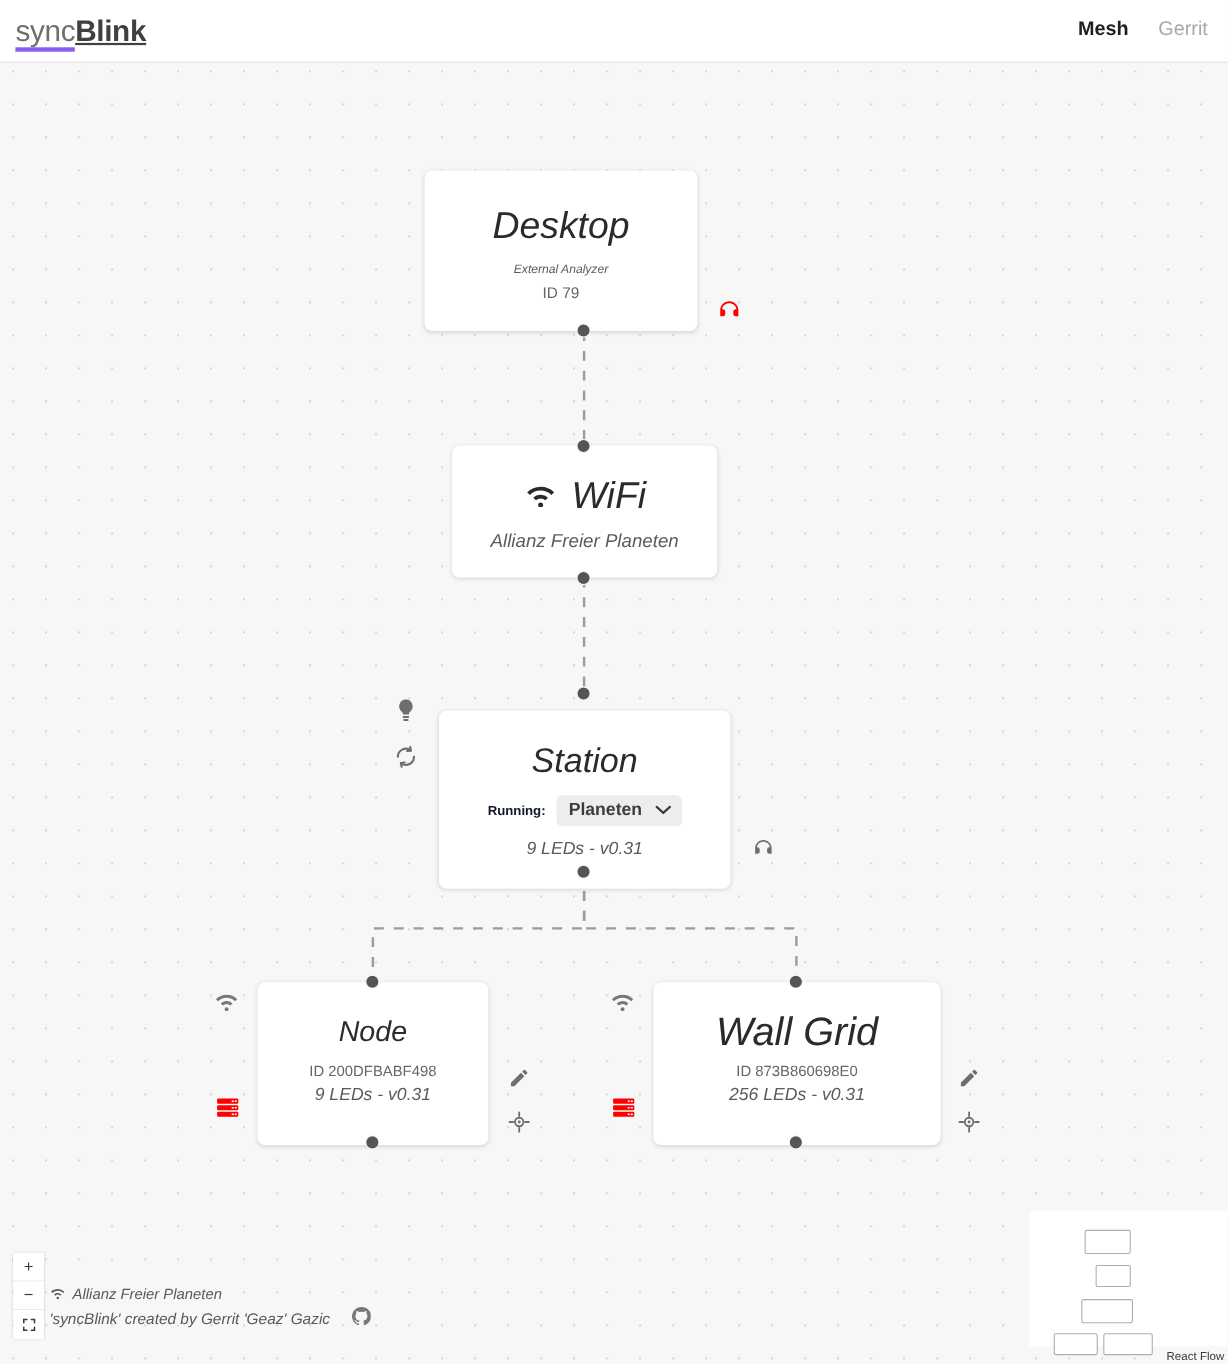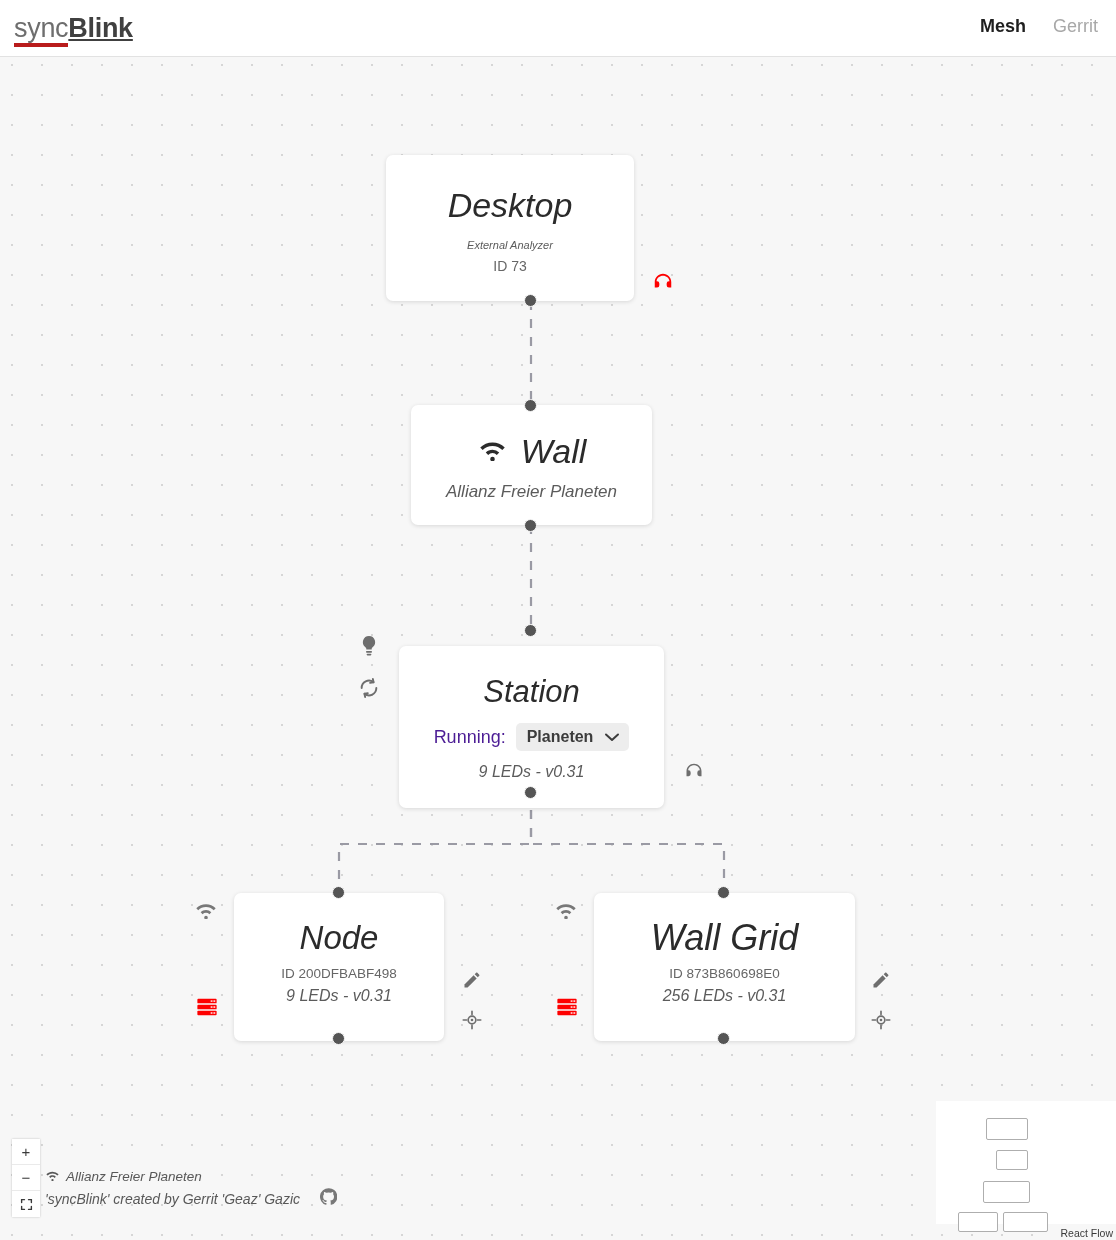--- a/index.html
+++ b/index.html
@@ -28,21 +28,21 @@
     left: 14px;
     top: 12px;
     font-size: 27px;
     line-height: 32px;
     letter-spacing: -0.3px;
     white-space: nowrap;
   }
   .logo .sync {
     color: #6e6e6e;
     font-weight: 400;
-    border-bottom: 4px solid #b91c1c;
+    border-bottom: 4px solid #8b5cf6;
     padding-bottom: 0px;
   }
   .logo .blink {
     color: #404040;
     font-weight: 700;
     text-decoration: underline;
   }
   .nav {
     position: absolute;
     right: 18px;
@@ -105,33 +105,33 @@
   }
   #node-wifi .title { font-size: 34px; line-height: 40px; }
   #node-wifi .sub-italic { font-size: 17px; line-height: 22px; margin-top: 10px; }
 
   #node-station { left: 399px; top: 589px; width: 265px; height: 162px; }
   #node-station .title { font-size: 31px; line-height: 38px; margin-top: 27px; }
   #node-station .runrow {
     display: flex; align-items: center; justify-content: center;
     gap: 10px; margin-top: 12px;
   }
-  #node-station .runlabel { font-size: 18px; font-weight: 400; color: #4c1d95; }
+  #node-station .runlabel { font-size: 12px; font-weight: 700; color: #0f172a; }
   .select-box {
     display: flex; align-items: center; gap: 11px;
     background: #ededed;
     border-radius: 5px;
     padding: 5px 9px 5px 11px;
     cursor: pointer;
   }
   .select-box .val { font-size: 16px; font-weight: 700; color: #3c3c3c; }
   #node-station .sub-italic { font-size: 16px; line-height: 21px; margin-top: 10px; }
 
   #node-node { left: 234px; top: 836px; width: 210px; height: 148px; }
-  #node-node .title { font-size: 33px; line-height: 37px; margin-top: 26px; }
+  #node-node .title { font-size: 26px; line-height: 37px; margin-top: 26px; }
   #node-node .sub-plain { font-size: 13.5px; line-height: 19px; margin-top: 8px; }
   #node-node .sub-italic { font-size: 16px; line-height: 21px; margin-top: 2px; }
 
   #node-wallgrid { left: 594px; top: 836px; width: 261px; height: 148px; }
   #node-wallgrid .title { font-size: 36px; line-height: 37px; margin-top: 26px; }
   #node-wallgrid .sub-plain { font-size: 13.5px; line-height: 19px; margin-top: 8px; }
   #node-wallgrid .sub-italic { font-size: 16px; line-height: 21px; margin-top: 2px; }
 
   
   .handle {
@@ -241,39 +241,39 @@
       <path d="M531,244 L531,348"></path>
       <path d="M531,468 L531,573"></path>
       <path d="M531,735 L531,787 L339,787 L339,836"></path>
       <path d="M531,735 L531,787 L724,787 L724,836"></path>
     </g>
   </svg>
 
   <div class="node" id="node-desktop">
     <div class="title">Desktop</div>
     <div class="sub-italic">External Analyzer</div>
-    <div class="sub-plain">ID 73</div>
+    <div class="sub-plain">ID 79</div>
   </div>
   <div class="handle" style="left:524px; top:237px;"></div>
   <div class="ficon" style="left:652px; top:215px;">
     <svg width="22" height="22" viewBox="0 0 24 24" fill="#fe0000">
       <path d="M12 2C6.9 2 3 6 3 11v6h2.5a2.5 2.5 0 0 0 2.5-2.5v-2A2.5 2.5 0 0 0 5.5 10H5v-.1C5.3 6.6 8.3 4 12 4s6.7 2.6 7 5.9V10h-.5a2.5 2.5 0 0 0-2.5 2.5v2a2.5 2.5 0 0 0 2.5 2.5H21v-6c0-5-3.9-9-9-9z"></path>
     </svg>
   </div>
 
   <div class="node" id="node-wifi">
     <div class="titlerow">
       <span>
         <svg width="31" height="24" viewBox="0 0 24 20" fill="#2b2b2b">
           <path d="M12 16.5a1.9 1.9 0 1 0 0 3.8 1.9 1.9 0 0 0 0-3.8z"></path>
           <path d="M12 10.6c-2.2 0-4.2.9-5.6 2.3l2 2a5.1 5.1 0 0 1 7.2 0l2-2a7.9 7.9 0 0 0-5.6-2.3z"></path>
           <path d="M12 4.6c-4 0-7.6 1.6-10.2 4.2l2 2A11.5 11.5 0 0 1 12 7.4c3.2 0 6.1 1.3 8.2 3.4l2-2A14.4 14.4 0 0 0 12 4.6z"></path>
         </svg>
       </span>
-      <span class="title">Wall</span>
+      <span class="title">WiFi</span>
     </div>
     <div class="sub-italic">Allianz Freier Planeten</div>
   </div>
   <div class="handle" style="left:524px; top:342px;"></div>
   <div class="handle" style="left:524px; top:462px;"></div>
 
   <div class="node" id="node-station">
     <div class="title">Station</div>
     <div class="runrow">
       <span class="runlabel">Running:</span>

